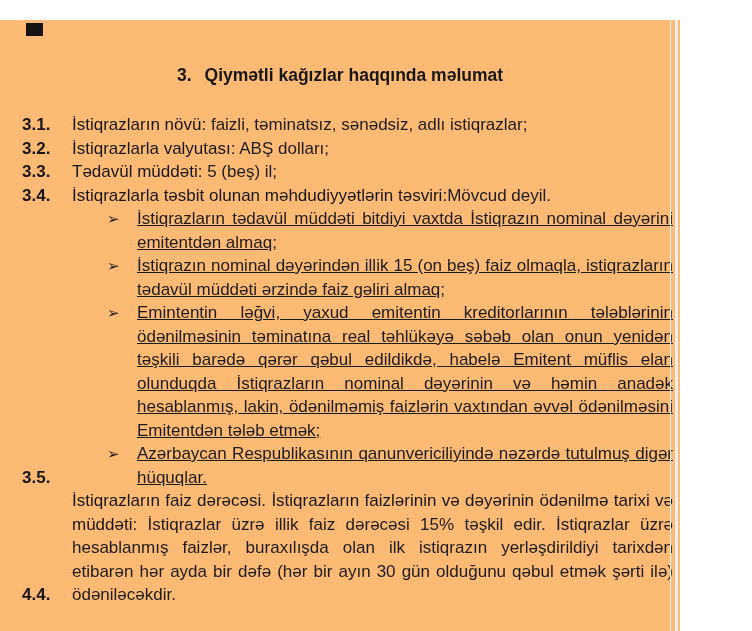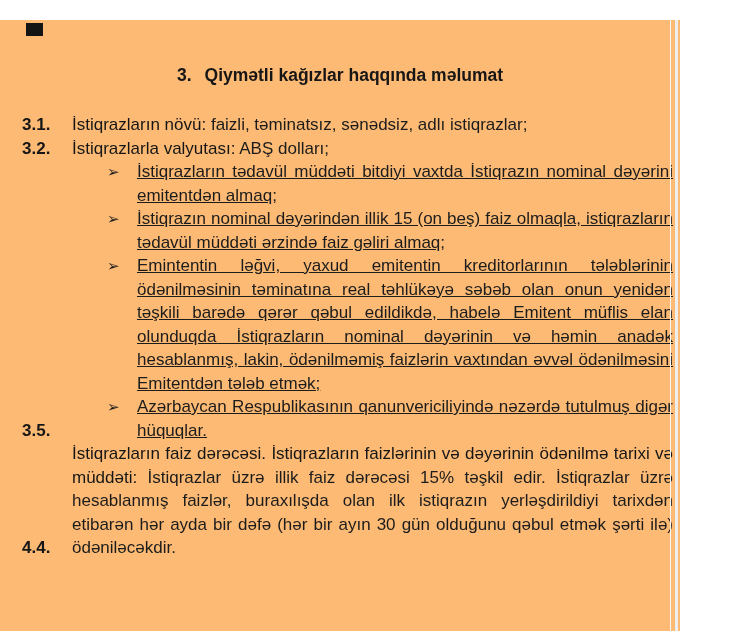--- a/index.html
+++ b/index.html
@@ -117,21 +117,29 @@
     <div class="item">
       <div class="num">3.1.</div>
       <div class="body"><b>İstiqrazların növü:</b><span> faizli, təminatsız, sənədsiz, adlı istiqrazlar;</span></div>
     </div>
 
     <div class="item">
       <div class="num">3.2.</div>
       <div class="body"><b>İstiqrazlarla valyutası:</b><span> ABŞ dolları;</span></div>
     </div>
 
+    <div class="item">
+      <div class="num">3.3.</div>
+      <div class="body"><b>Tədavül müddəti:</b><span> 5 (beş) il;</span></div>
+    </div>
 
+    <div class="item">
+      <div class="num">3.4.</div>
+      <div class="body"><b>İstiqrazlarla təsbit olunan məhdudiyyətlərin təsviri:</b><span>Mövcud deyil.</span></div>
+    </div>
 
     <div class="item">
       <div class="num">3.5.</div>
       <div class="body">
         <div class="bullets">
           <div class="bullet">
             <span class="arrow">➢</span>
             <span class="btext">İstiqrazların tədavül müddəti bitdiyi vaxtda İstiqrazın nominal dəyərini emitentdən almaq;</span>
           </div>
           <div class="bullet">

